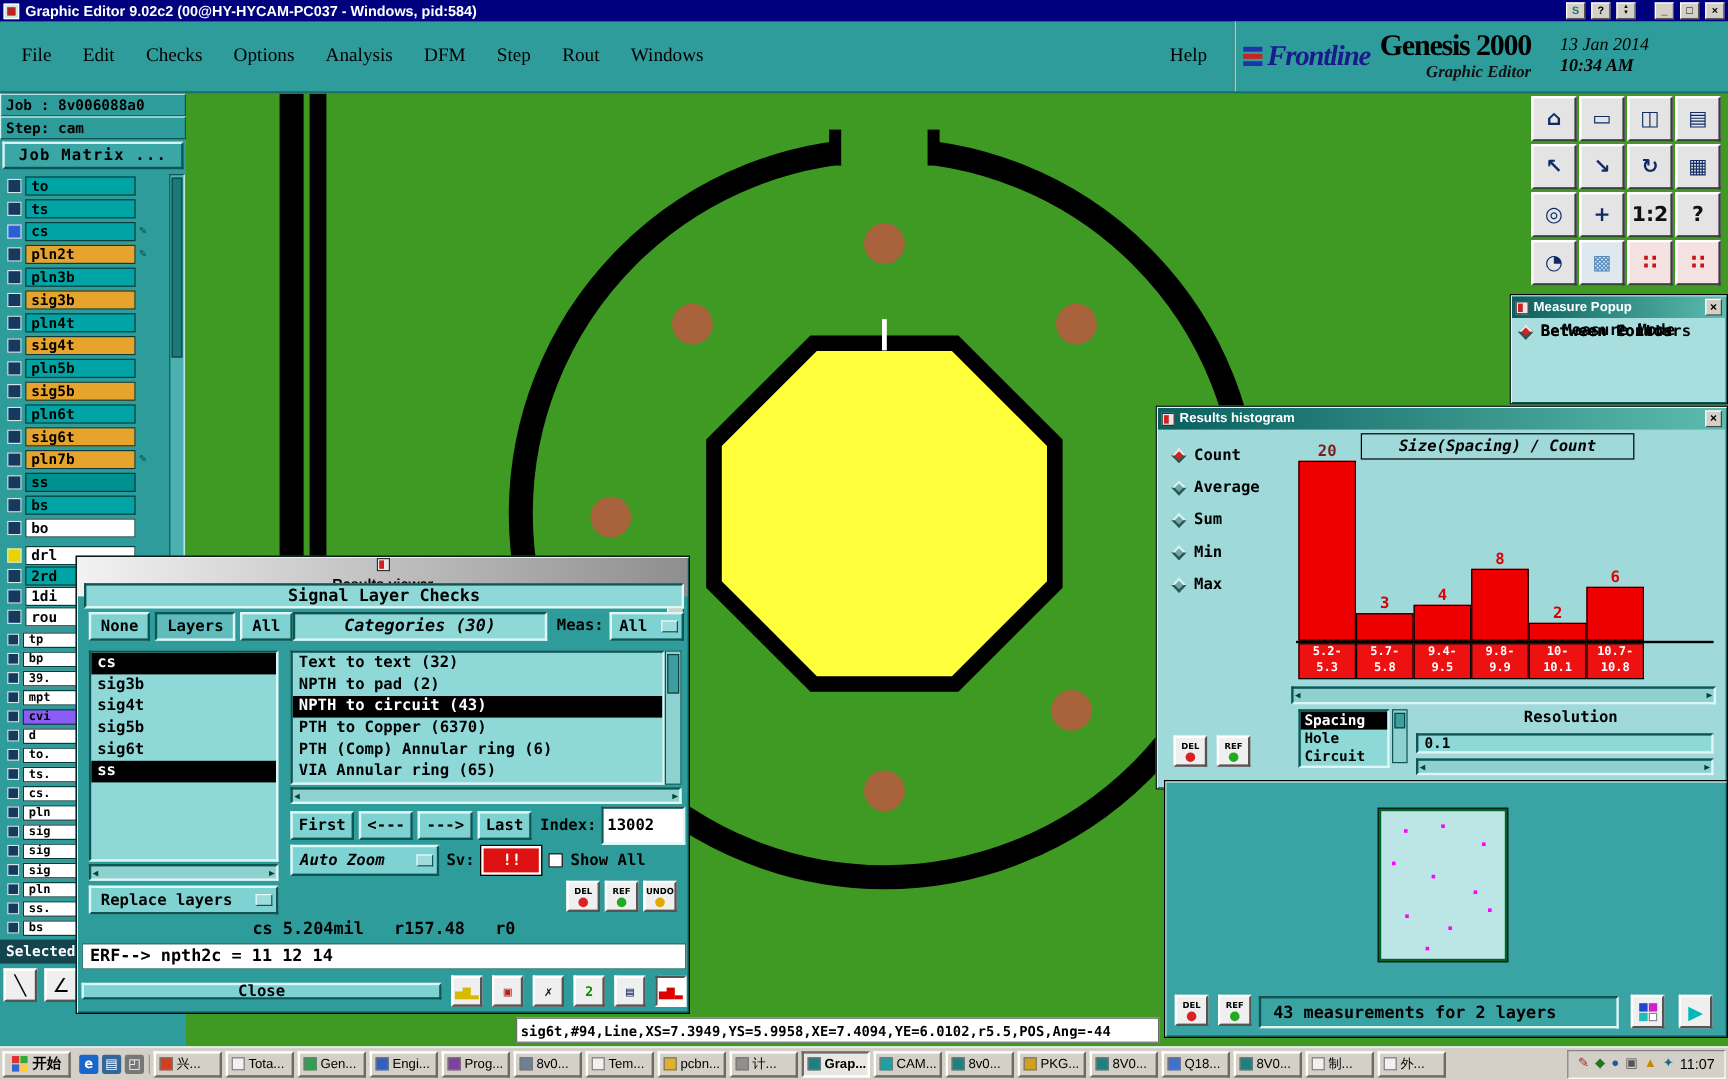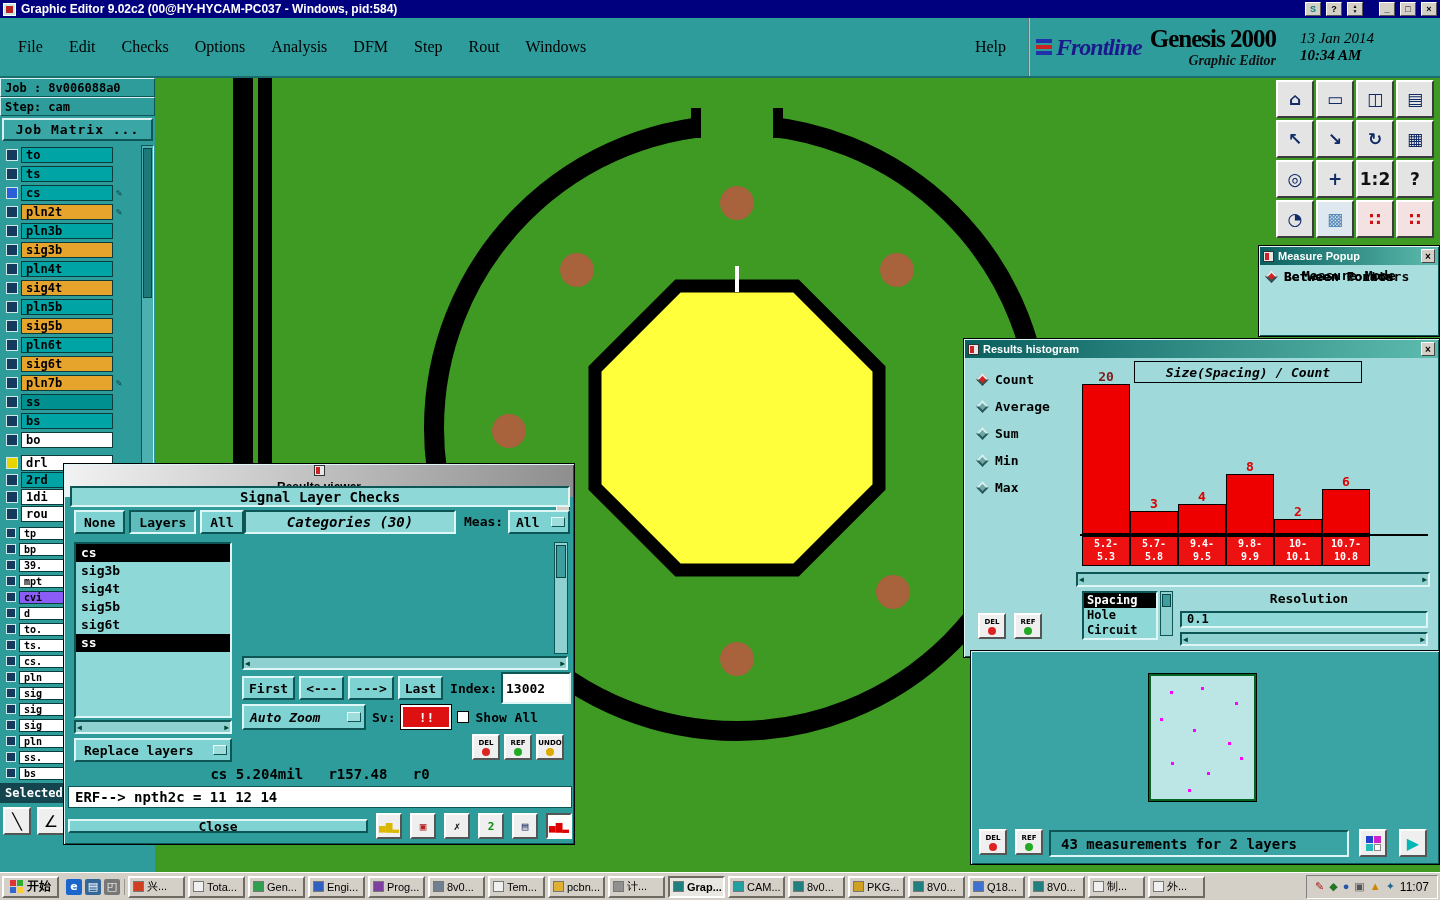--- a/index.html
+++ b/index.html
@@ -708,20 +708,34 @@
         <div class="item">sig3b</div>
 
         <div class="item">sig4t</div>
 
         <div class="item">sig5b</div>
 
         <div class="item">sig6t</div>
 
         <div class="item sel">ss</div>
       </div>
+    <div class="list sunkfield rv-cats">
+
+        <div class="item">Text to text (32)</div>
+
+        <div class="item">NPTH to pad (2)</div>
+
+        <div class="item sel">NPTH to circuit (43)</div>
+
+        <div class="item">PTH to Copper (6370)</div>
+
+        <div class="item">PTH (Comp) Annular ring (6)</div>
+
+        <div class="item">VIA Annular ring (65)</div>
+      </div>
     <div class="vscroll rv-cat-scroll">
         <div class="vthumb"></div>
       </div>
     <div class="hscroll rv-cat-hscroll">
       <span>◀</span>
       <span>▶</span>
     </div>
     <div class="rv-nav">
       <button class="tbtn">First</button>
       <button class="tbtn">&lt;---</button>
@@ -779,20 +793,21 @@
 
           <button class="rv-fico" style="color: rgb(10, 138, 10);">2</button>
 
           <button class="rv-fico" style="color: rgb(34, 51, 102);">▤</button>
 
           <button class="rv-fico active" style="color: rgb(221, 0, 0);">▄▆▂</button>
         </span>
     </div>
   </div>
 
+  <div class="status-strip">sig6t,#94,Line,XS=7.3949,YS=5.9958,XE=7.4094,YE=6.0102,r5.5,POS,Ang=-44</div>
 
   <div class="taskbar">
     <button class="start-btn">
       <span class="flag">
           <span></span>
           <span></span>
           <span></span>
           <span></span>
         </span>
       <span>开始</span>

